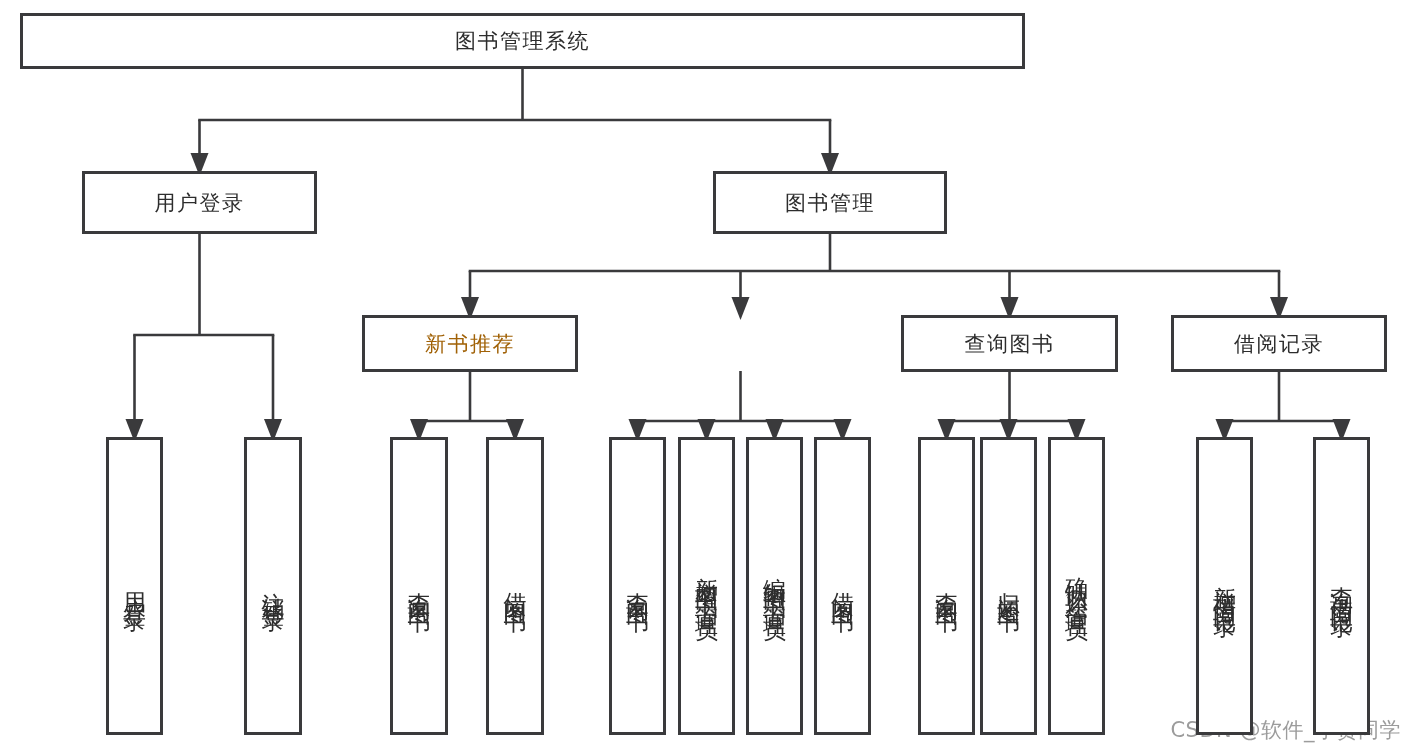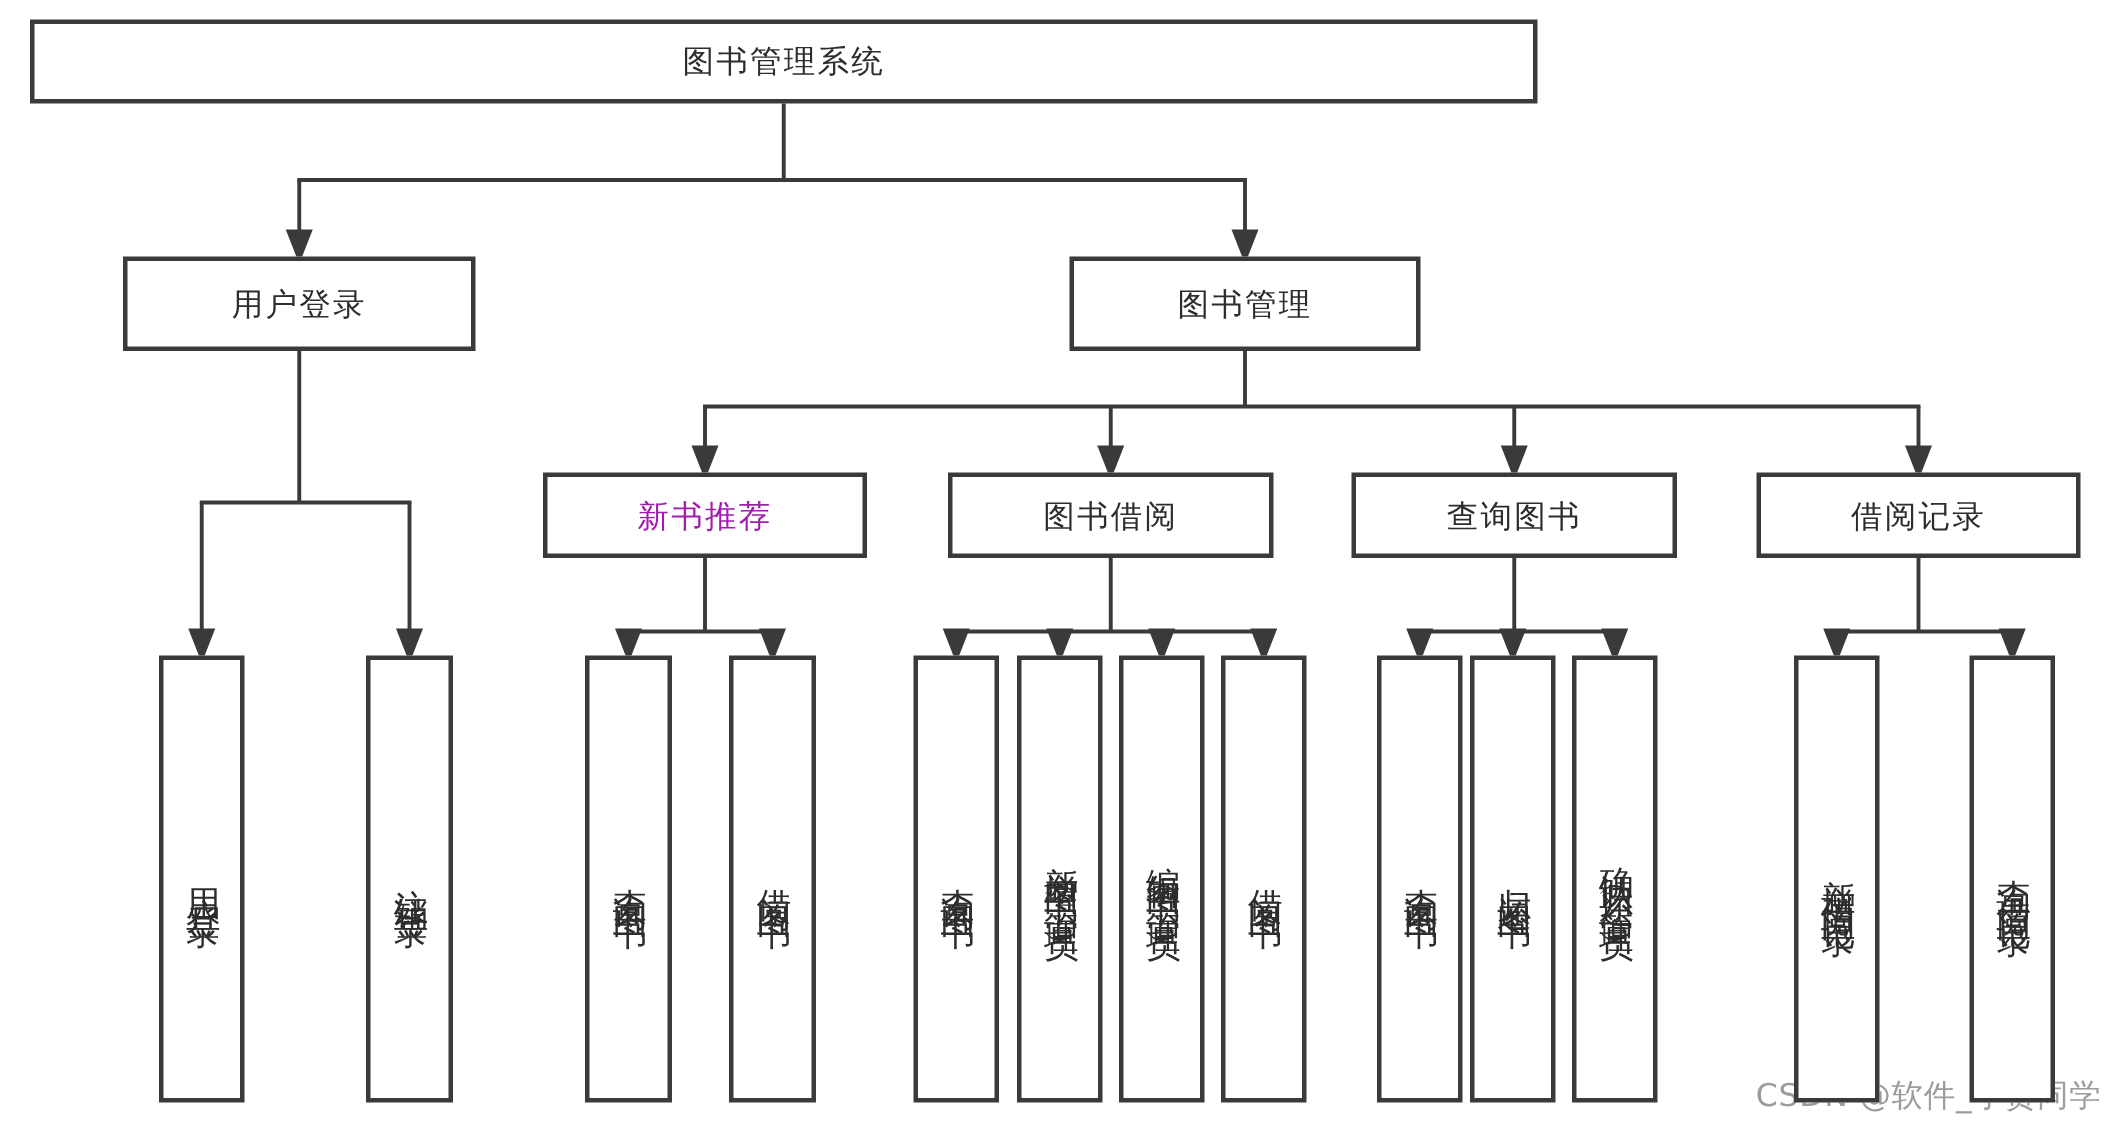--- a/index.html
+++ b/index.html
@@ -128,25 +128,22 @@
   <div class="watermark" style="color: rgb(156, 156, 156);">CSDN @软件_小贺同学</div>
 <div class="node h" style="left: 20px; top: 13px; width: 1005px; height: 56px; border-color: rgb(58, 58, 60); background: rgb(255, 255, 255); color: rgb(45, 45, 45);">
       <span>图书管理系统</span>
     </div>
     <div class="node h" style="left: 82px; top: 171px; width: 235px; height: 63px; border-color: rgb(58, 58, 60); background: rgb(255, 255, 255); color: rgb(45, 45, 45);">
       <span>用户登录</span>
     </div>
     <div class="node h" style="left: 713px; top: 171px; width: 234px; height: 63px; border-color: rgb(58, 58, 60); background: rgb(255, 255, 255); color: rgb(45, 45, 45); text-align: center;">
       <span>图书管理</span>
     </div>
-    <div class="node h" style="left: 362px; top: 315px; width: 216px; height: 57px; border-color: rgb(58, 58, 60); background: rgb(255, 255, 255); color: #a21caf;">
+    <div class="node h" style="left: 362px; top: 315px; width: 216px; height: 57px; border-color: rgb(58, 58, 60); background: rgb(255, 255, 255); color: #a16207;">
       <span>新书推荐</span>
-    </div>
-    <div class="node h" style="left: 632px; top: 315px; width: 217px; height: 57px; border-color: rgb(58, 58, 60); background: rgb(255, 255, 255); color: rgb(45, 45, 45);">
-      <span>图书借阅</span>
     </div>
     <div class="node h" style="left: 901px; top: 315px; width: 217px; height: 57px; border-color: rgb(58, 58, 60); background: rgb(255, 255, 255); color: rgb(45, 45, 45);">
       <span>查询图书</span>
     </div>
     <div class="node h" style="left: 1171px; top: 315px; width: 216px; height: 57px; border-color: rgb(58, 58, 60); background: rgb(255, 255, 255); color: rgb(45, 45, 45);">
       <span>借阅记录</span>
     </div>
     <div class="node v" style="left: 106px; top: 437px; width: 57px; height: 298px; border-color: rgb(58, 58, 60); background: rgb(255, 255, 255); color: rgb(45, 45, 45);">
       <span>用户登录</span>
     </div>

